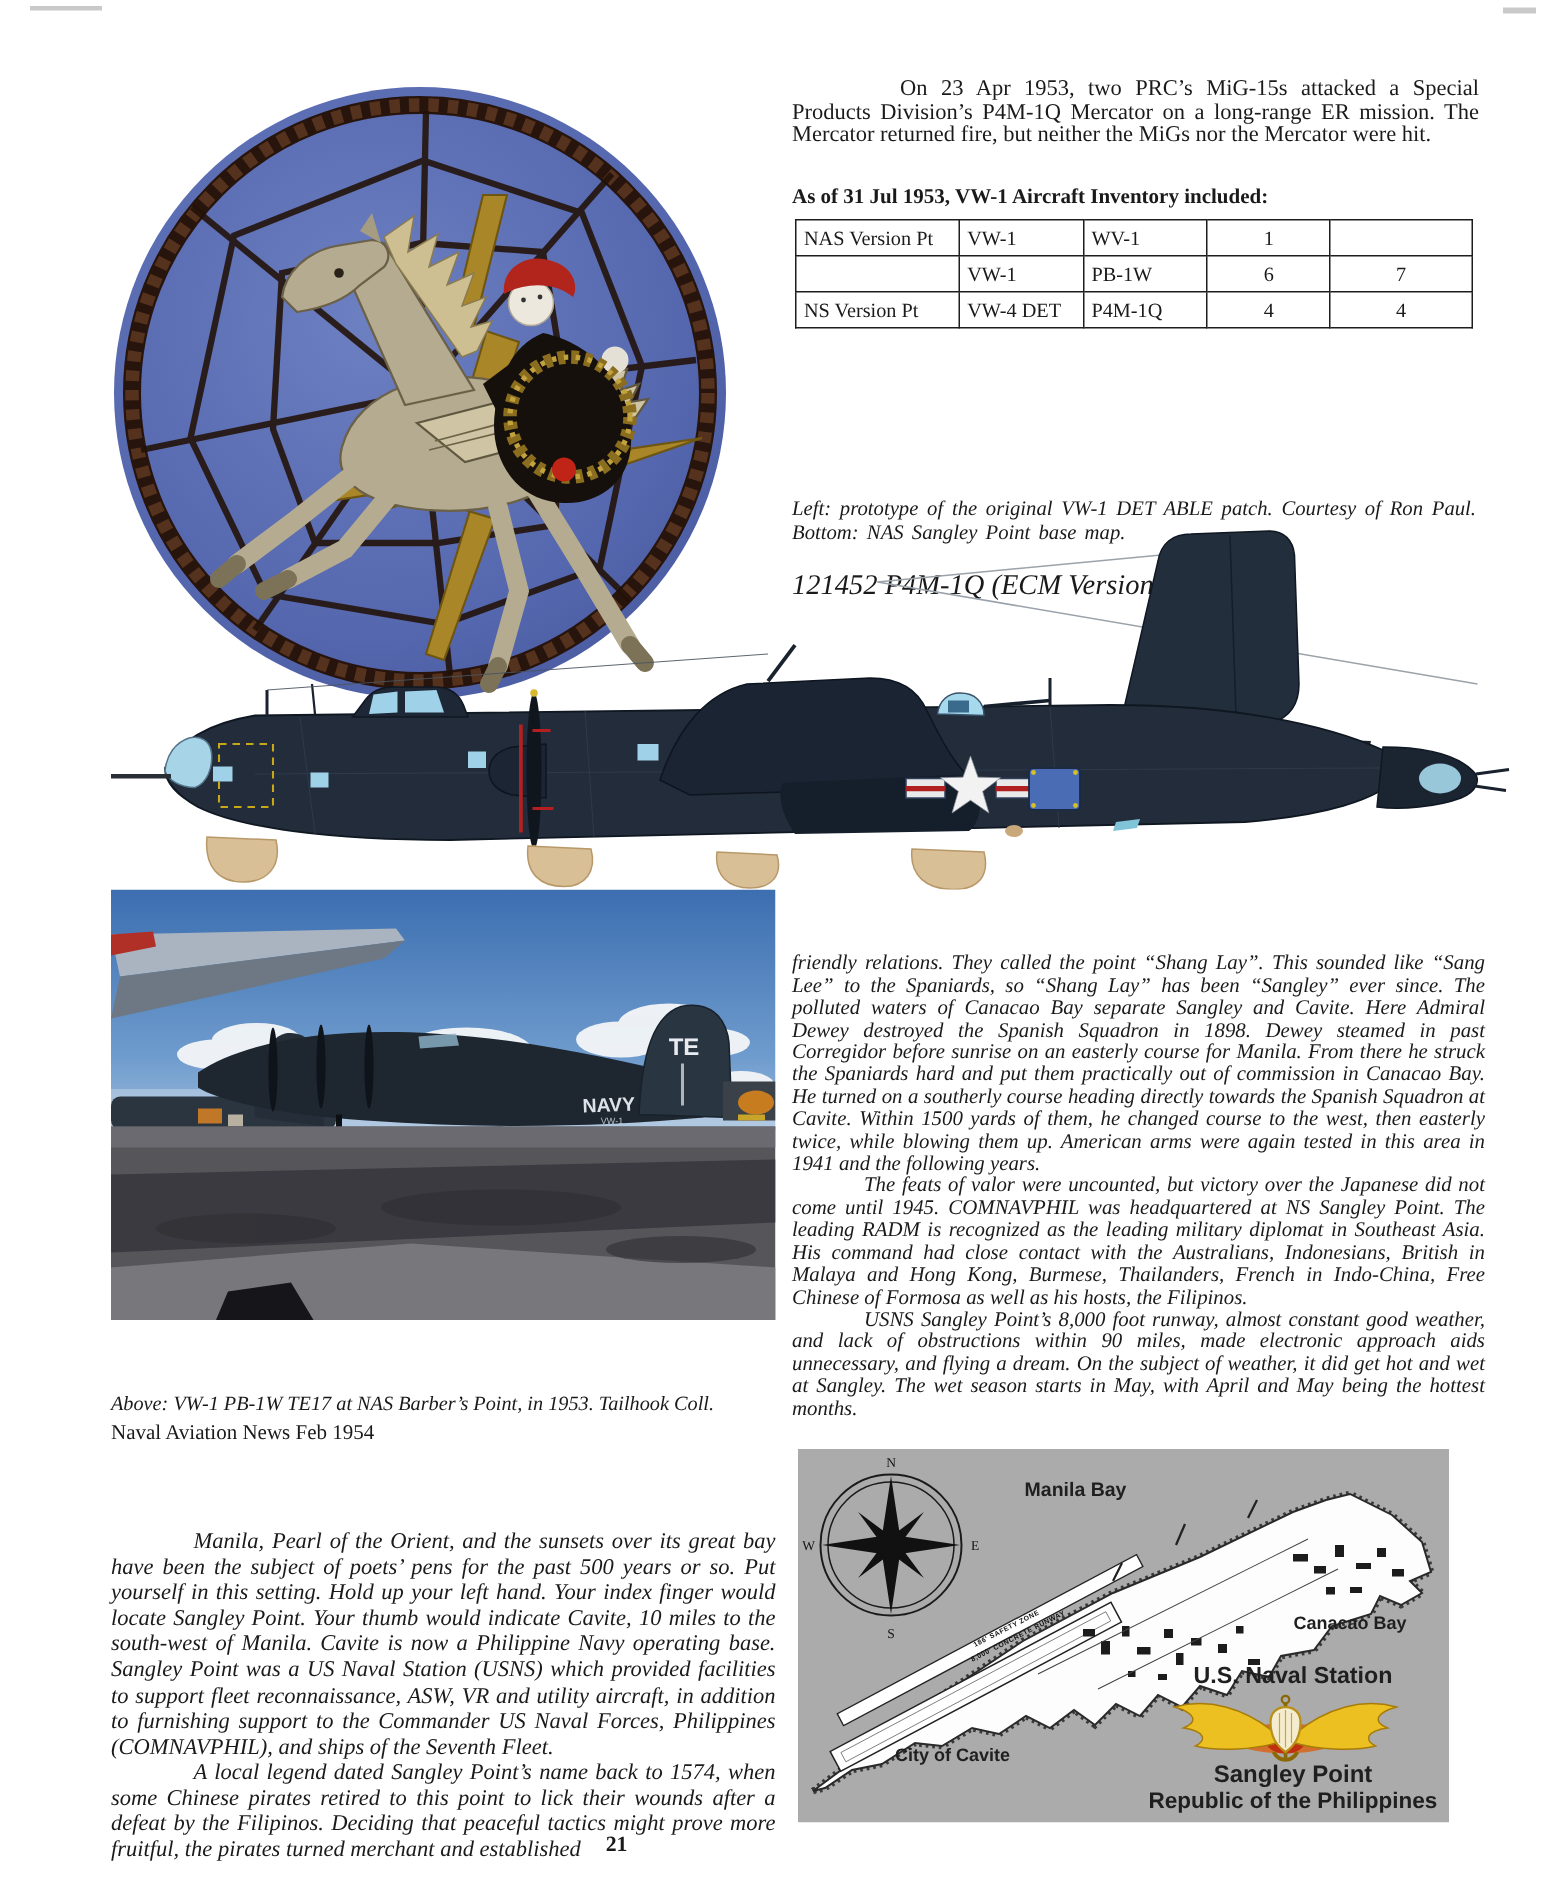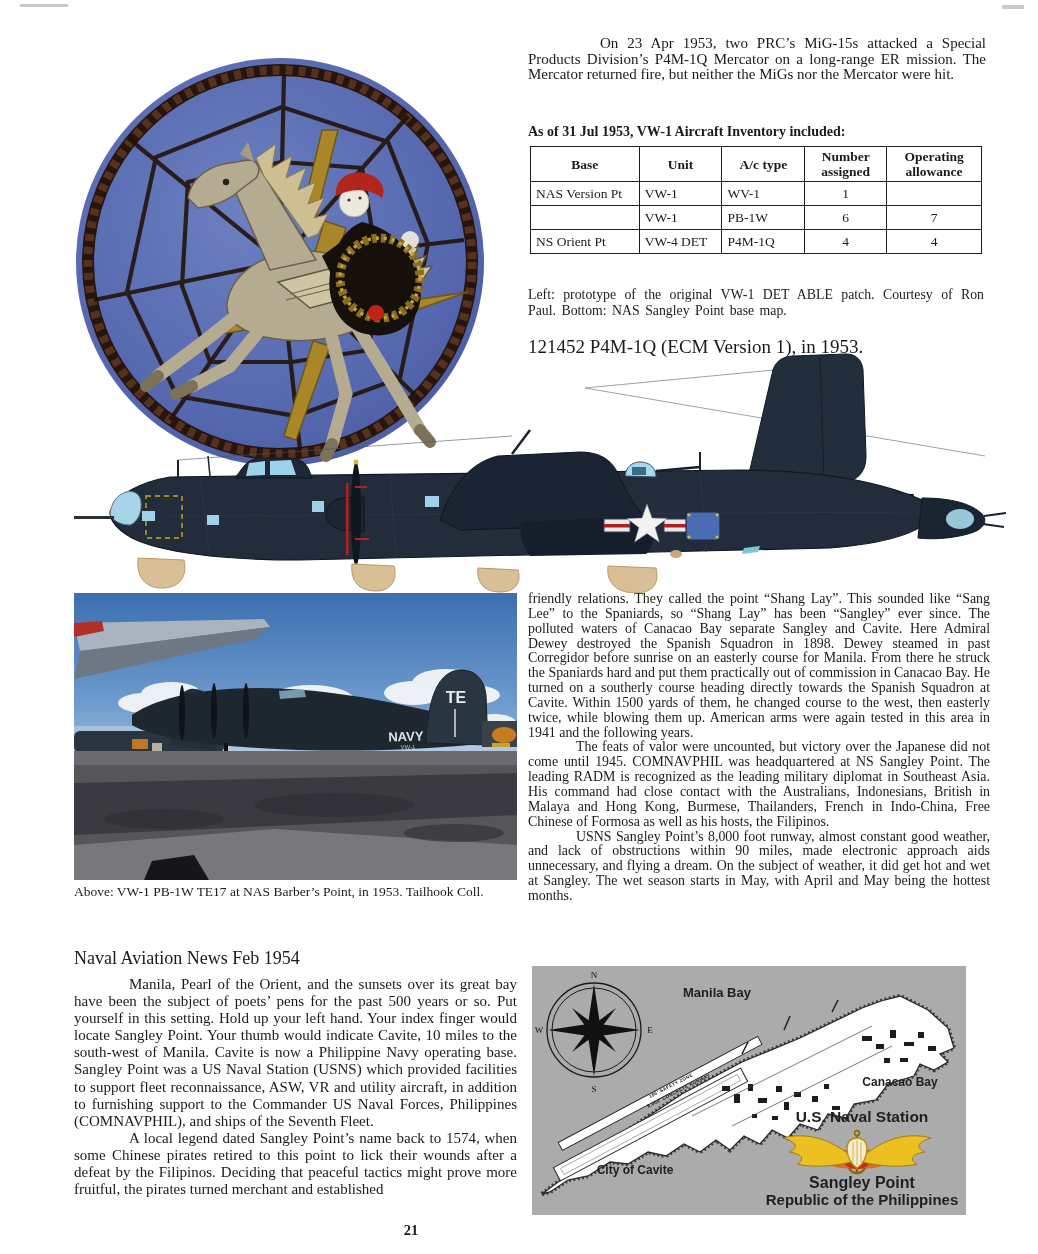--- a/index.html
+++ b/index.html
@@ -3,34 +3,34 @@
 <meta charset="utf-8">
 <style>
   html,body{margin:0;padding:0;background:#ffffff;}
   .page{position:relative;width:1038px;height:1254px;background:#ffffff;overflow:hidden;
         font-family:"Liberation Serif",serif;color:#1a1a1a;}
   .abs{position:absolute;}
   .artifact{background:#c9c9c9;}
   
   .bodytext{ text-align:justify; }
   .roman{font-style:normal;}
-  .ital{}
-  .toppara{left:528px;top:36px;width:458px;font-size:15px;line-height:15.6px;text-indent:72px;}
+  .ital{font-style:italic;margin-top:44px;}
+  .toppara{left:528px;top:52px;width:458px;font-size:15px;line-height:15.6px;text-indent:72px;}
   .tabletitle{left:528px;top:124px;width:458px;font-size:14px;font-weight:bold;}
   .invtable{left:530px;top:146px;width:452px;border-collapse:collapse;font-size:13.5px;}
   .invtable td,.invtable th{border:1.6px solid #1d1d1d;padding:1px 5px;height:21px;}
   .invtable th{font-weight:bold;text-align:center;line-height:15px;padding:2px 4px;}
   .invtable td.c{text-align:center;}
   .invtable td.b{font-weight:bold;}
   .invtable td.r{text-align:right;font-weight:bold;}
   .patchcap{left:528px;top:287px;width:456px;font-size:13.8px;line-height:16.2px;word-spacing:2px;}
   .planecap{left:528px;top:336px;width:400px;font-size:19px;}
   .photocap{left:74px;top:884px;width:444px;font-size:13.5px;}
   .artheading{left:74px;top:929px;width:444px;font-size:15.5px;font-weight:bold;}
-  .artsource{left:74px;top:948px;width:444px;font-size:18px;}
+  .artsource{left:74px;top:948px;width:444px;font-size:14px;}
   .leftcol{left:74px;top:976px;width:443px;font-size:15px;line-height:17.1px;}
   .rightcol{left:528px;top:592px;width:462px;font-size:13.9px;line-height:14.85px;}
   .leftcol p,.rightcol p,.toppara p{margin:0;}
   .ind55{text-indent:55px;}
   .ind48{text-indent:48px;}
   .pagenum{left:0;top:1222px;width:822px;text-align:center;font-size:14.5px;font-weight:bold;}
   svg{display:block;}
   .maplabel{font-family:"Liberation Sans",sans-serif;font-weight:bold;fill:#1f1f1f;}
 </style>
 </head>
@@ -122,43 +122,36 @@
 
   <table class="abs invtable">
     <colgroup>
         <col style="width:109px">
         <col style="width:83px">
         <col style="width:83px">
         <col style="width:82px">
         <col style="width:95px">
       </colgroup>
     <tbody>
-        <tr>
-      <th>Base</th>
-      <th>Unit</th>
-      <th>A/c type</th>
-      <th>Number assigned</th>
-      <th>Operating allowance</th>
-    </tr>
     <tr>
       <td>NAS Version Pt</td>
       <td>VW-1</td>
       <td>WV-1</td>
       <td class="c">1</td>
       <td class="c"></td>
     </tr>
     <tr>
       <td></td>
       <td>VW-1</td>
       <td>PB-1W</td>
       <td class="c">6</td>
       <td class="c">7</td>
     </tr>
     <tr>
-      <td>NS Orient Pt</td>
+      <td>NS Version Pt</td>
       <td>VW-4 DET</td>
       <td>P4M-1Q</td>
       <td class="c">4</td>
       <td class="c">4</td>
     </tr>
   </tbody>
     </table>
 
   <div class="abs bodytext ital patchcap">Left: prototype of the original VW-1 DET ABLE patch. Courtesy of Ron Paul. Bottom: NAS Sangley Point base map.</div>
 

